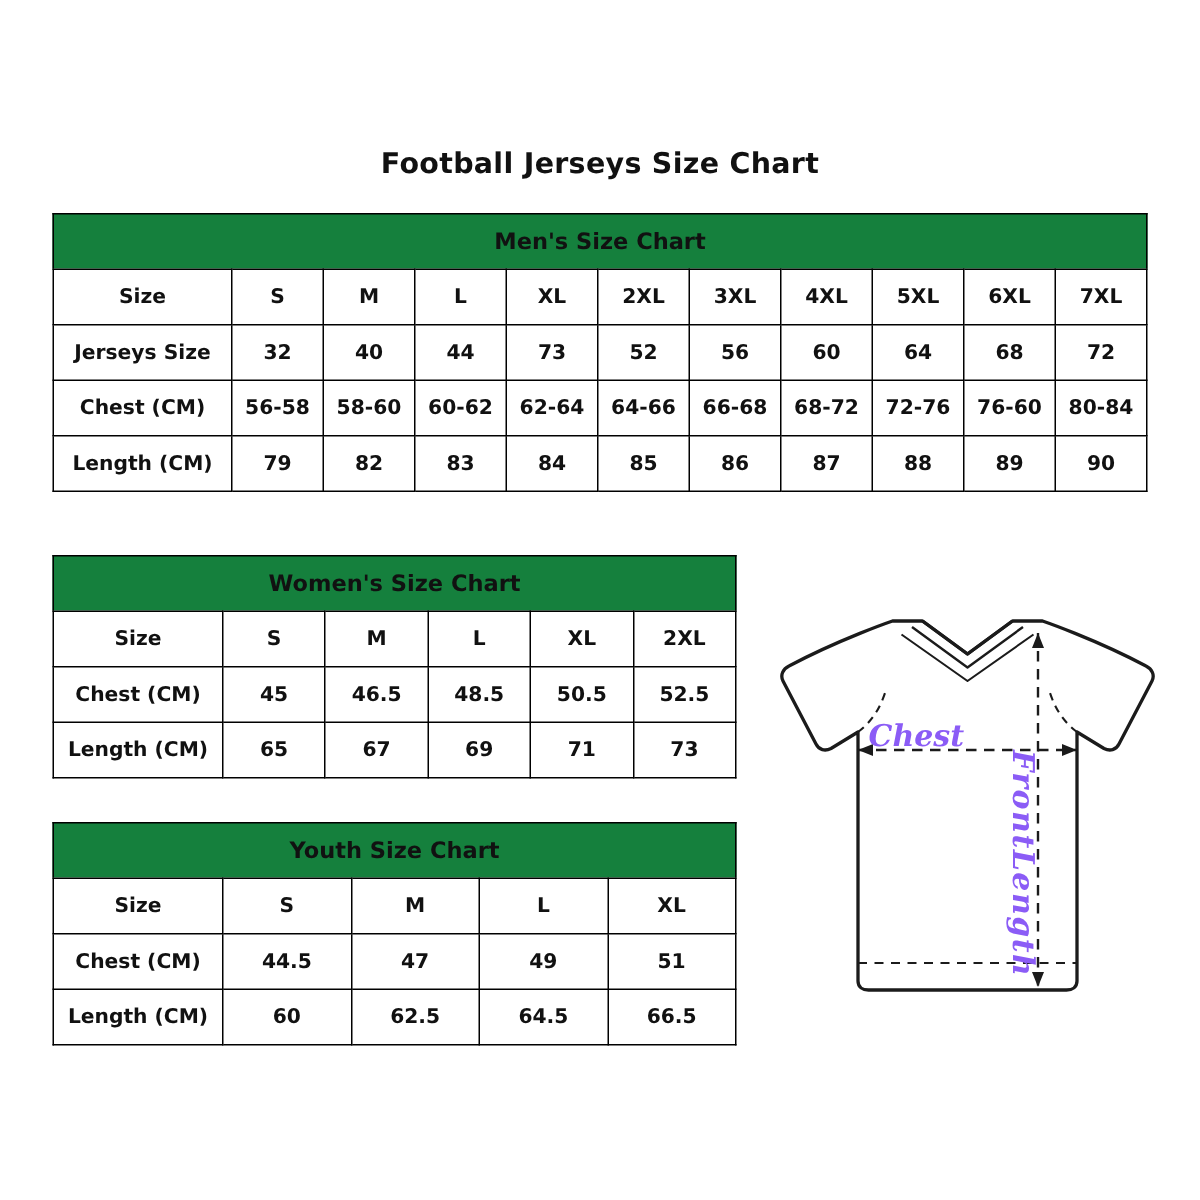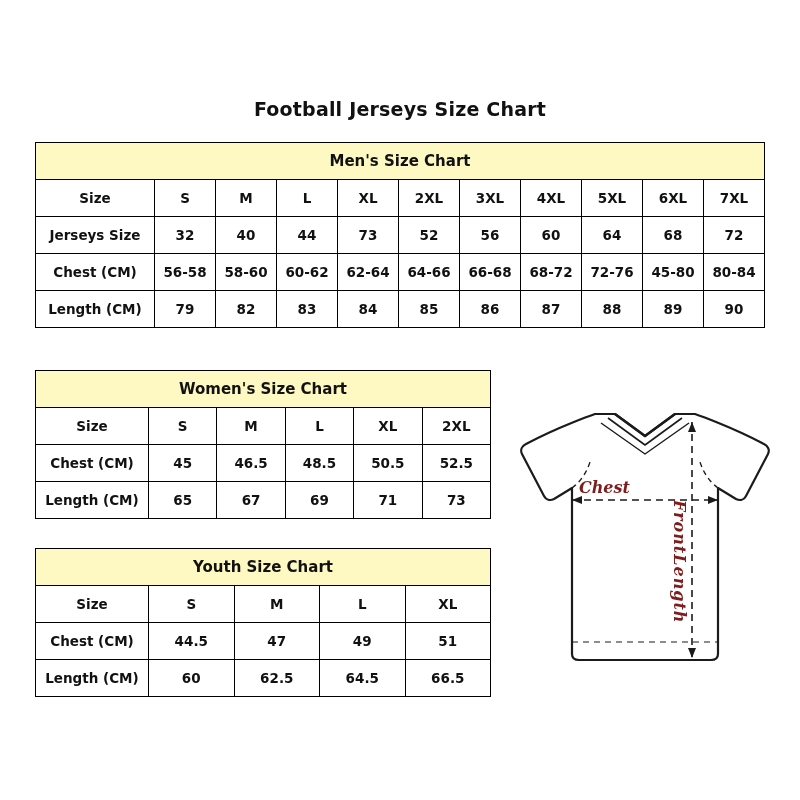--- a/index.html
+++ b/index.html
@@ -40,21 +40,21 @@
     font-size: 13.5px;
     font-weight: bold;
     color: #111111;
     padding: 0;
     height: 36px;
   }
   table.size-table caption {
     caption-side: top;
     border: 1px solid #000000;
     border-bottom: none;
-    background: #fef9c3;
+    background: #15803d;
     font-size: 15px;
     font-weight: bold;
     height: 36px;
     line-height: 36px;
     color: #111111;
   }
   .label-cell {
     font-size: 13px;
   }
 
@@ -95,22 +95,22 @@
     top: 392px;
     width: 290px;
     height: 290px;
   }
   #shirt-diagram svg { display: block; }
   .diagram-label {
     position: absolute;
     font-family: "DejaVu Serif", "Liberation Serif", serif;
     font-style: italic;
     font-weight: bold;
-    font-size: 16px;
-    color: #7f1d1d;
+    font-size: 20px;
+    color: #8b5cf6;
     white-space: nowrap;
   }
   #chest-label {
     left: 79px;
     top: 86px;
   }
   #front-length-label {
     left: 170px;
     top: 108px;
     writing-mode: vertical-rl;
@@ -168,21 +168,21 @@
       <tr>
         <td class="label-cell">Chest (CM)</td>
         <td>56-58</td>
         <td>58-60</td>
         <td>60-62</td>
         <td>62-64</td>
         <td>64-66</td>
         <td>66-68</td>
         <td>68-72</td>
         <td>72-76</td>
-        <td>45-80</td>
+        <td>76-60</td>
         <td>80-84</td>
       </tr>
       <tr>
         <td class="label-cell">Length (CM)</td>
         <td>79</td>
         <td>82</td>
         <td>83</td>
         <td>84</td>
         <td>85</td>
         <td>86</td>

